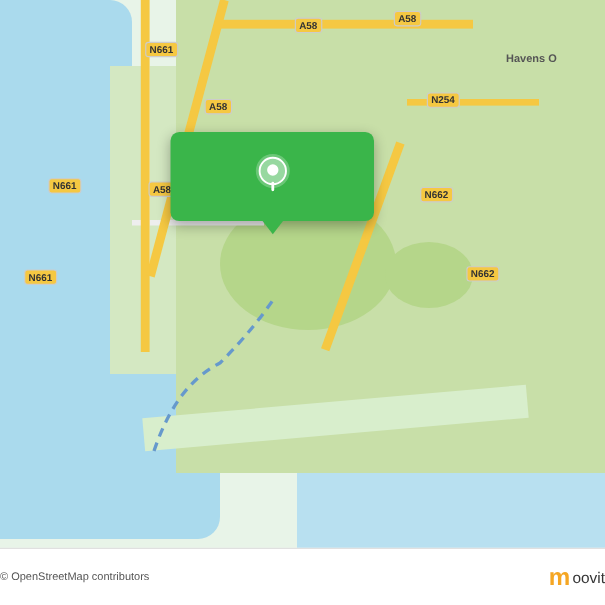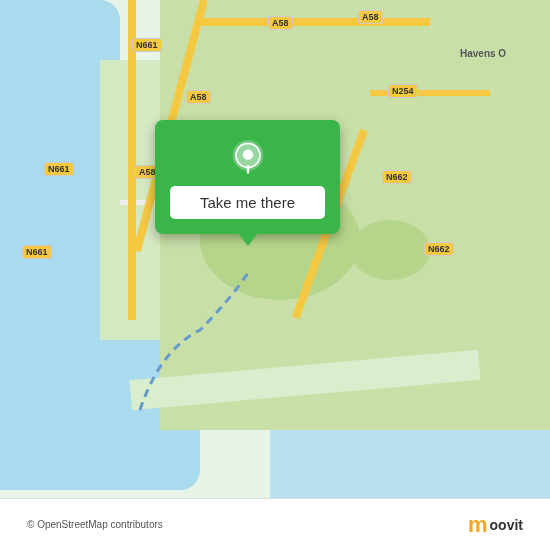--- a/index.html
+++ b/index.html
@@ -108,21 +108,21 @@
     
     #bottom-bar {
       position: absolute;
       bottom: 0; left: 0; right: 0;
       height: 52px;
       background: white;
       border-top: 1px solid #ddd;
       display: flex;
       align-items: center;
       justify-content: space-between;
-      padding: 0 27px;
+      padding: 0 0;
       z-index: 20;
     }
 
     #copyright-text {
       font-size: 10px;
       color: #555;
     }
 
     #location-text {
       font-size: 13px;
@@ -138,21 +138,21 @@
     }
 
     .moovit-m {
       font-size: 22px;
       font-weight: bold;
       color: #f5a623;
     }
 
     .moovit-text {
       font-size: 14px;
-      font-weight: bold;
+      font-weight: normal;
       color: #333;
     }
   </style>
 </head>
 <body>
 
 <div id="map-container">
 
   <div id="map-bg">
 
@@ -203,21 +203,20 @@
   </div>
 
   <div id="popup-card">
 
     <svg class="pin-icon" viewBox="0 0 36 42" fill="none" xmlns="http://www.w3.org/2000/svg">
       <ellipse cx="18" cy="18" rx="18" ry="18" fill="white" fill-opacity="0.25"></ellipse>
       <circle cx="18" cy="18" r="14" fill="white" fill-opacity="0.3" stroke="white" stroke-width="2"></circle>
       <circle cx="18" cy="17" r="6" fill="white"></circle>
       <path d="M18 31 L18 38" stroke="white" stroke-width="3" stroke-linecap="round"></path>
     </svg>
-    <button id="take-me-there-btn">Take me there</button>
   </div>
 
   <div id="bottom-bar">
     <span id="copyright-text">© OpenStreetMap contributors</span>
     <div id="moovit-logo">
       <span class="moovit-m">m</span>
       <span class="moovit-text">oovit</span>
     </div>
   </div>
 </div>

